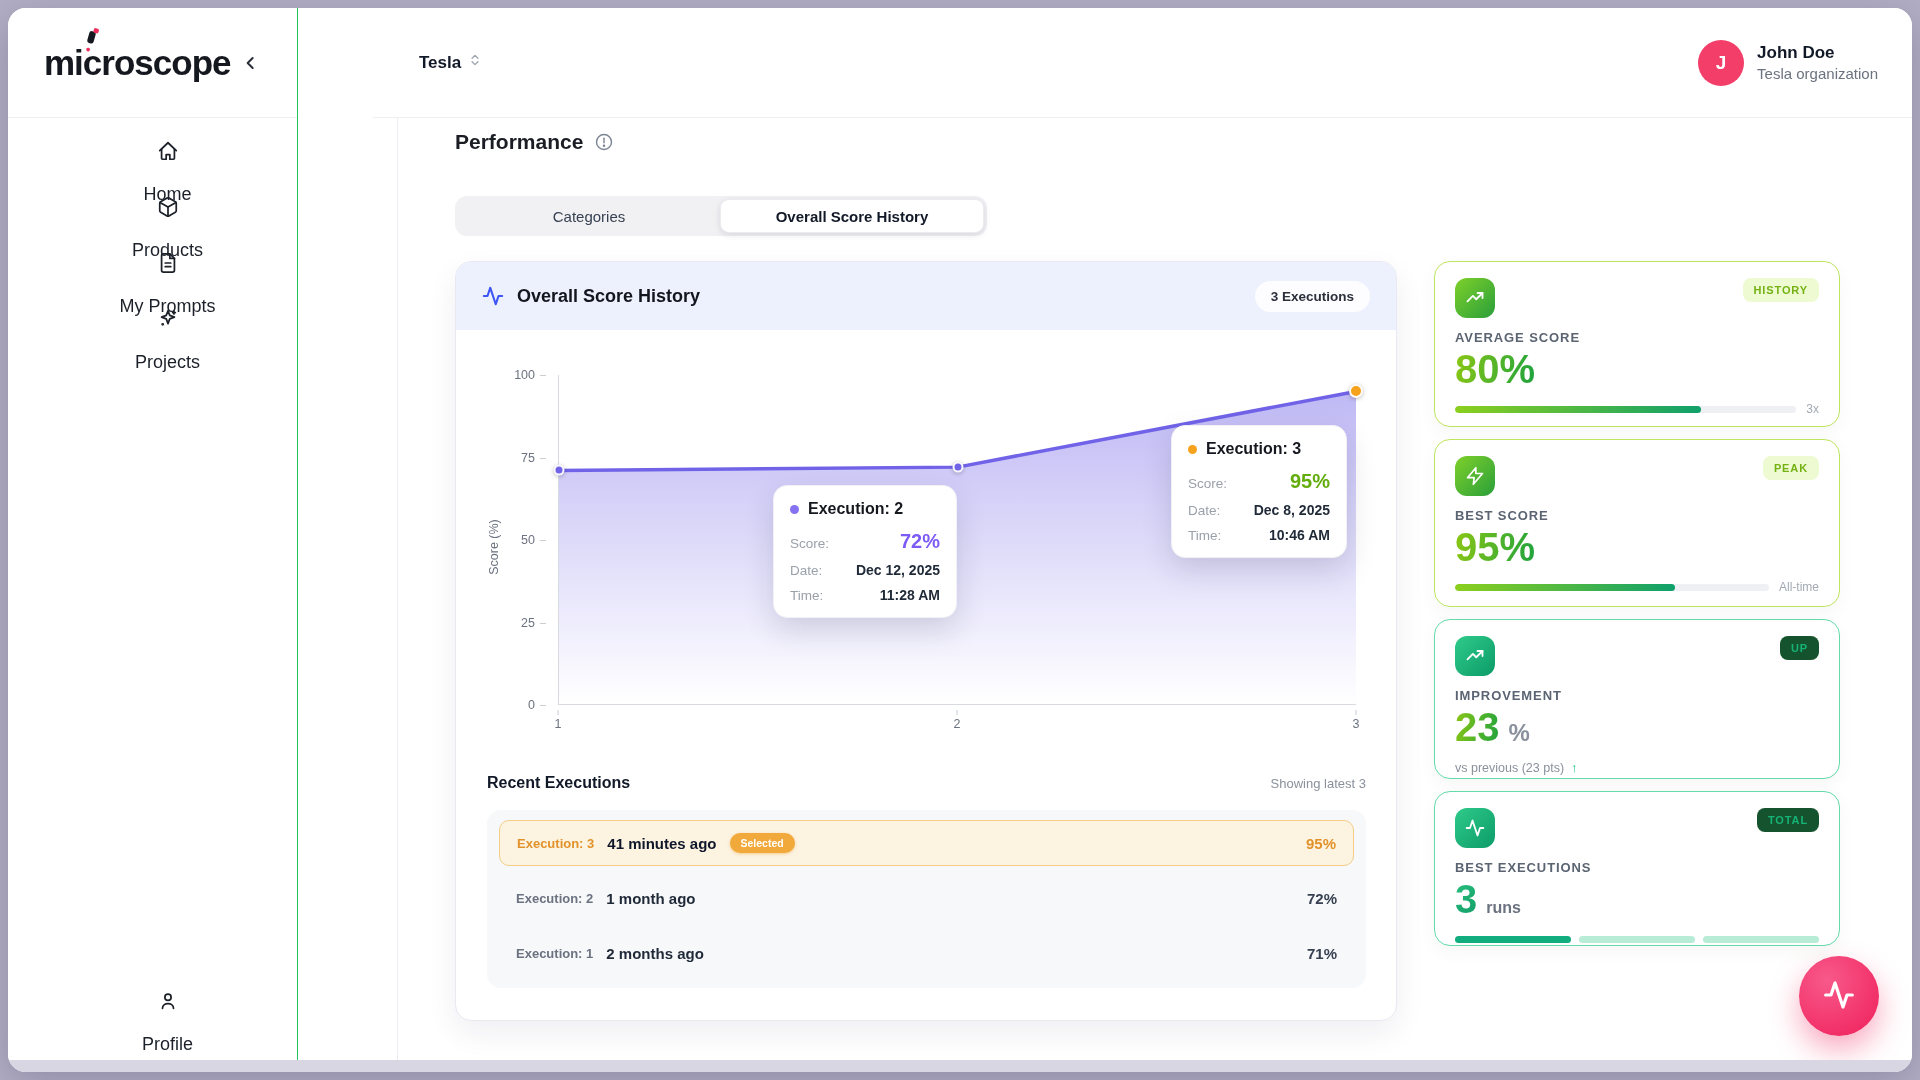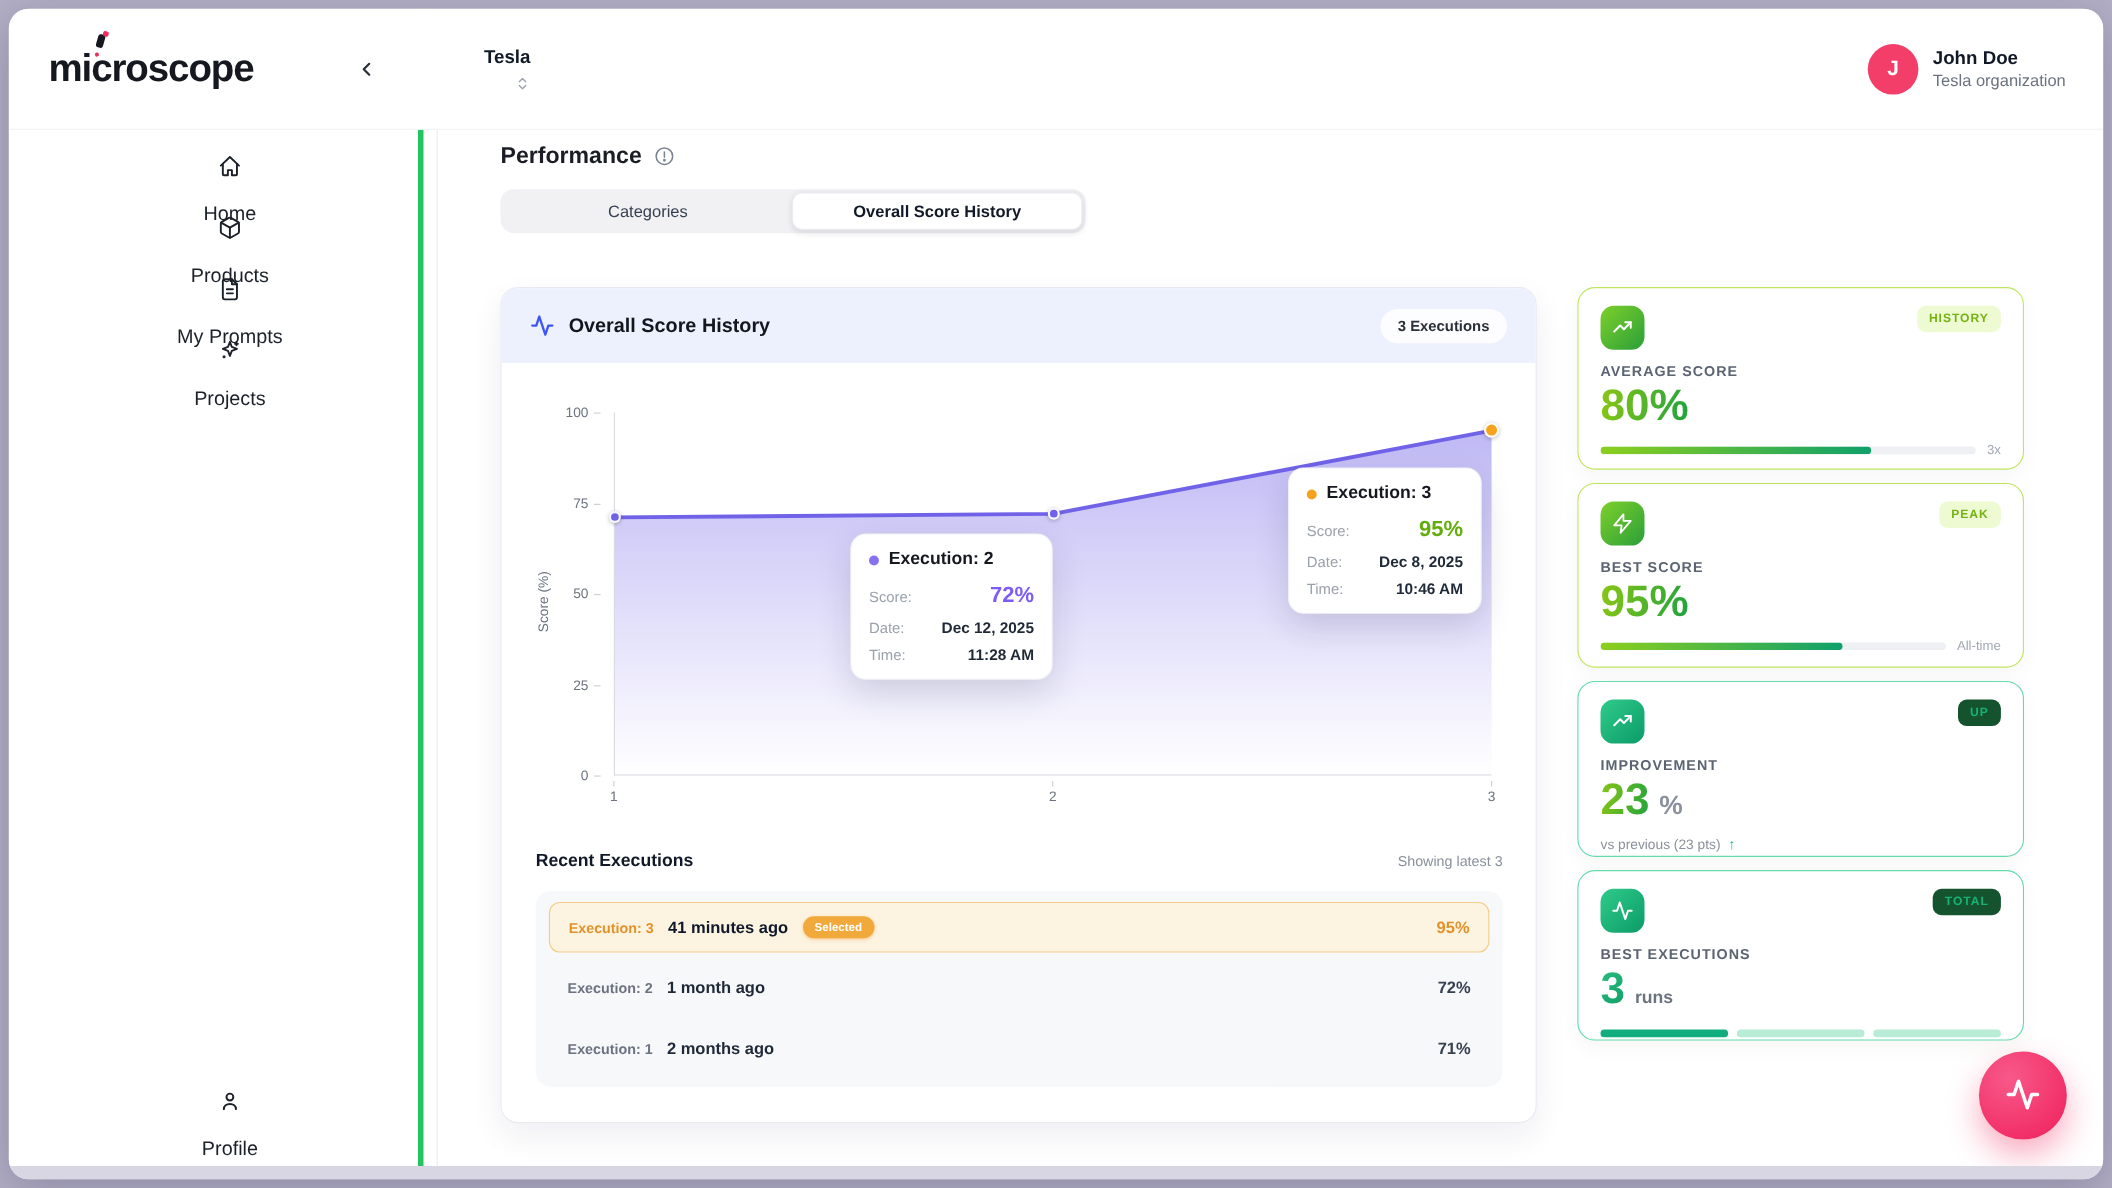--- a/index.html
+++ b/index.html
@@ -11,49 +11,49 @@
     -webkit-font-smoothing:antialiased;
   }
   .window {
     position:absolute; left:8px; top:8px; width:1904px; height:1064px;
     background:#ffffff; border-radius:18px; overflow:hidden;
     box-shadow:0 10px 40px rgba(40,35,70,.25);
   }
   .bottom-strip{position:absolute;left:0;right:0;bottom:0;height:12px;background:#d9d6e4;}
 
   
-  .sidebar{position:absolute;left:0;top:0;bottom:12px;width:377px;background:#fff;border-right:5px solid #22c55e;}
+  .sidebar{position:absolute;left:0;top:0;bottom:12px;width:290px;background:#fff;border-right:1px solid #22c55e;}
   .sidebar-header{height:110px;border-bottom:1px solid #eef0f2;display:flex;align-items:center;justify-content:space-between;padding:0 30px 0 36px;}
   .logo{font-size:35px;font-weight:700;color:#16181f;letter-spacing:-1px;position:relative;line-height:1;}
   .logo .logo-c{position:relative;display:inline-block;}
   .logo .mic{position:absolute;left:-5px;top:-16px;width:30px;height:30px;transform:rotate(-14deg);}
   .collapse-btn{background:none;border:none;color:#2a2f3a;cursor:pointer;display:flex;align-items:center;padding:6px;}
   .nav{margin-top:22px;}
   .nav-item{height:48px;margin:8px 22px;border-radius:999px;display:flex;align-items:center;gap:22px;padding-left:30px;font-size:18px;font-weight:500;color:#1b2029;cursor:pointer;flex-direction:column;}
   .nav-item .nav-icon{display:flex;align-items:center;color:#1b2029;}
   .nav-item.active{background:linear-gradient(90deg,#fde3ea 0%,#fdf0f3 85%);color:#ee2d5e;font-weight:600;}
   .nav-item.active .nav-icon{color:#ee2d5e;}
   .nav-item.profile{position:absolute;bottom:22px;left:22px;right:22px;margin:0;}
 
   
   .topbar{position:absolute;left:365px;right:0;top:0;height:110px;border-bottom:1px solid #eef0f2;display:flex;align-items:center;justify-content:space-between;background:#fff;}
-  .workspace{display:flex;align-items:flex-end;gap:7px;margin-left:67px;font-size:17px;font-weight:600;color:#111827;cursor:pointer;flex-direction:column;}
+  .workspace{display:flex;align-items:flex-start;gap:7px;margin-left:46px;font-size:17px;font-weight:600;color:#111827;cursor:pointer;}
   .workspace .chev{color:#9ca3af;display:flex;}
   .user{display:flex;align-items:center;gap:13px;margin-right:34px;cursor:pointer;}
   .avatar{width:46px;height:46px;border-radius:50%;background:#f23e68;color:#fff;font-size:19px;font-weight:600;display:flex;align-items:center;justify-content:center;}
   .uname{font-size:17px;font-weight:700;color:#111827;line-height:1.3;}
   .uorg{font-size:15px;color:#6b7280;line-height:1.3;}
 
   
   .main{position:absolute;left:389px;top:110px;right:0;bottom:12px;background:#fff;border-left:1px solid #ececf2;overflow:hidden;}
   .page-head{position:absolute;left:57px;top:12px;display:flex;align-items:center;gap:11px;}
   .page-head h1{font-size:21px;font-weight:700;color:#1a1d24;}
   .info-icon{color:#7c8494;display:flex;}
 
-  .tabs{position:absolute;left:57px;top:54px;width:532px;height:40px;background:#f1f1f4;border-radius:12px;display:flex;padding:3px;}
+  .tabs{position:absolute;left:57px;top:78px;width:532px;height:40px;background:#f1f1f4;border-radius:12px;display:flex;padding:3px;}
   .tab{flex:1;display:flex;align-items:center;justify-content:center;font-size:15px;color:#374151;border-radius:9px;cursor:pointer;}
   .tab.active{background:#fff;color:#111827;font-weight:600;box-shadow:0 2px 6px rgba(30,30,60,.12);border:1px solid #ececf0;}
 
   
   .chart-card{position:absolute;left:57px;top:143px;width:942px;height:760px;background:#fff;border:1px solid #e9e9f2;border-radius:16px;box-shadow:0 12px 30px rgba(30,30,70,.07);}
   .chart-head{height:68px;background:#edf1fd;border-radius:15px 15px 0 0;display:flex;align-items:center;padding:0 26px;gap:13px;}
   .chart-head .pulse{color:#3d55f5;display:flex;}
   .chart-head h2{font-size:18px;font-weight:700;color:#13161d;flex:1;}
   .exec-count-badge{background:rgba(255,255,255,.85);border-radius:999px;padding:8px 16px;font-size:13.5px;font-weight:600;color:#2a2f3a;}
 

